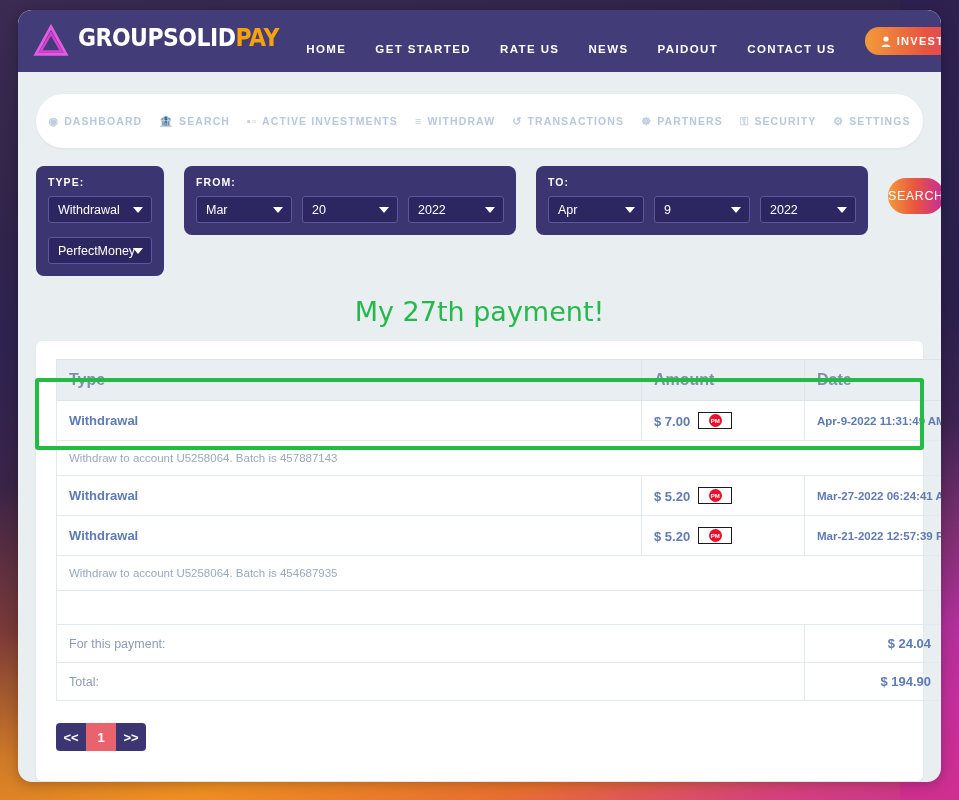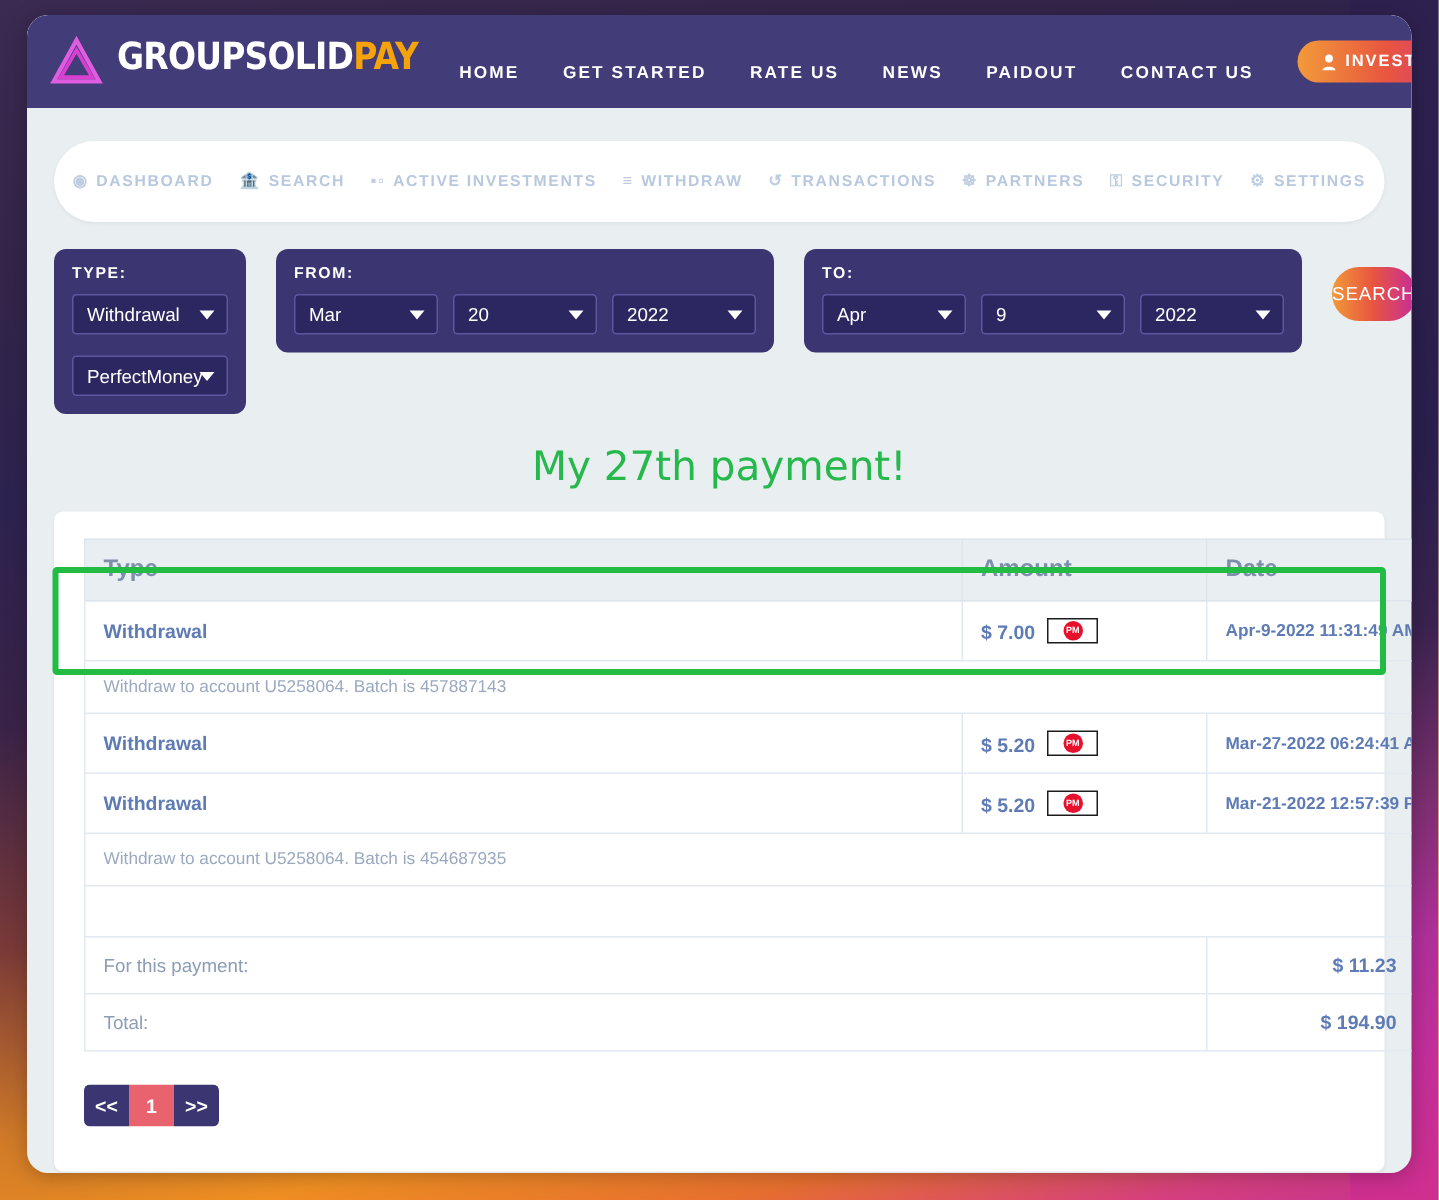--- a/index.html
+++ b/index.html
@@ -364,21 +364,21 @@
         <tr>
           <td class="detail-cell" colspan="3">Withdraw to account U5258064. Batch is 454687935</td>
         </tr>
 
         <tr class="empty-row">
           <td colspan="3"></td>
         </tr>
 
         <tr>
           <td class="sum-label" colspan="2">For this payment:</td>
-          <td class="sum-val">$ 11.23</td>
+          <td class="sum-val">$ 24.04</td>
         </tr>
         <tr>
           <td class="sum-label" colspan="2">Total:</td>
           <td class="sum-val">$ 194.90</td>
         </tr>
       </tbody>
     </table>
 
     <div class="pager">
       <button class="pg">&lt;&lt;</button>

